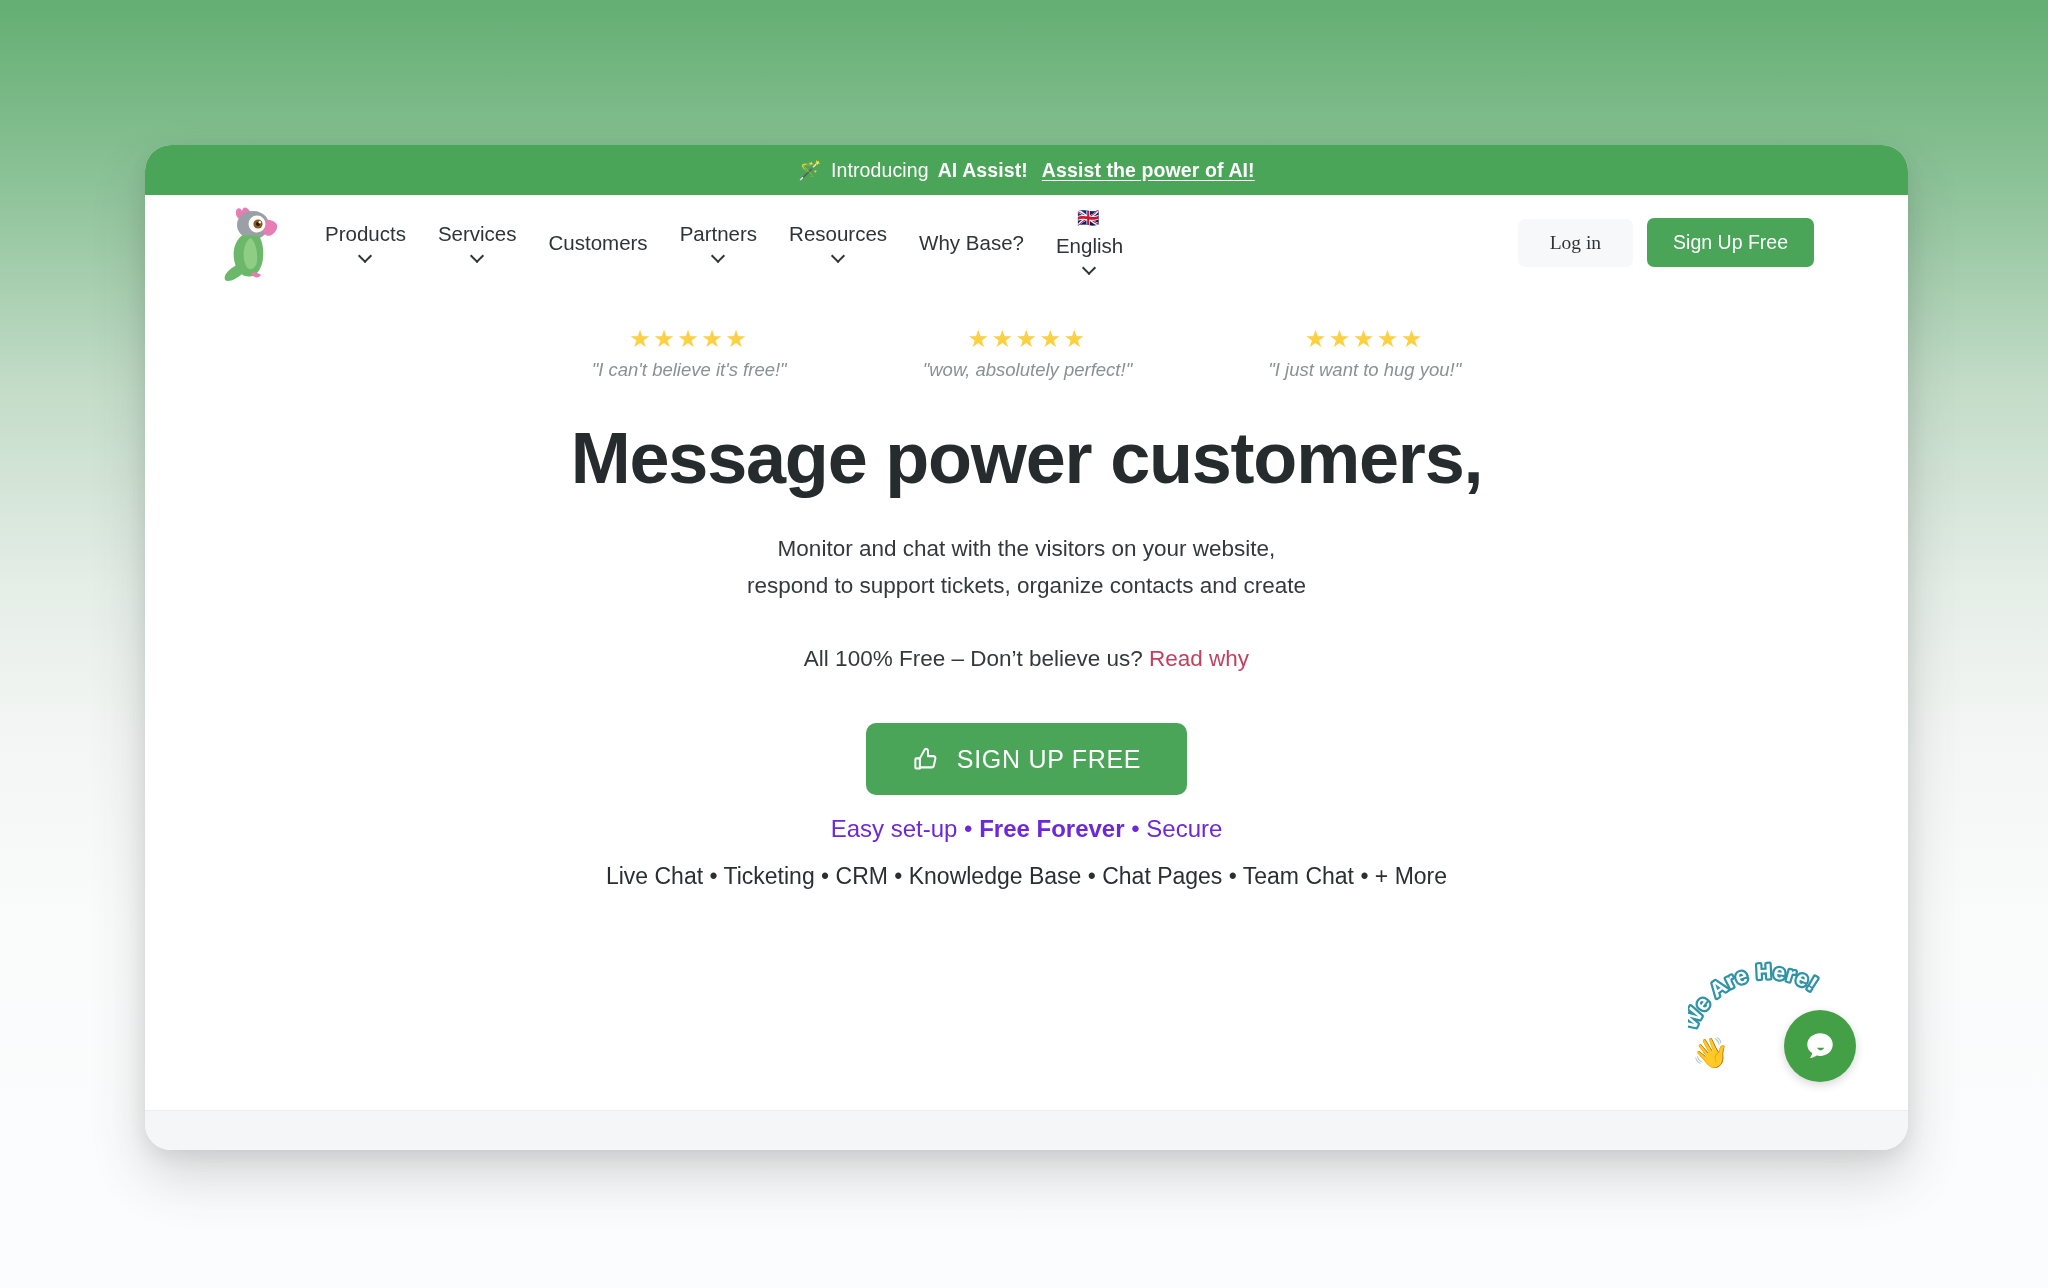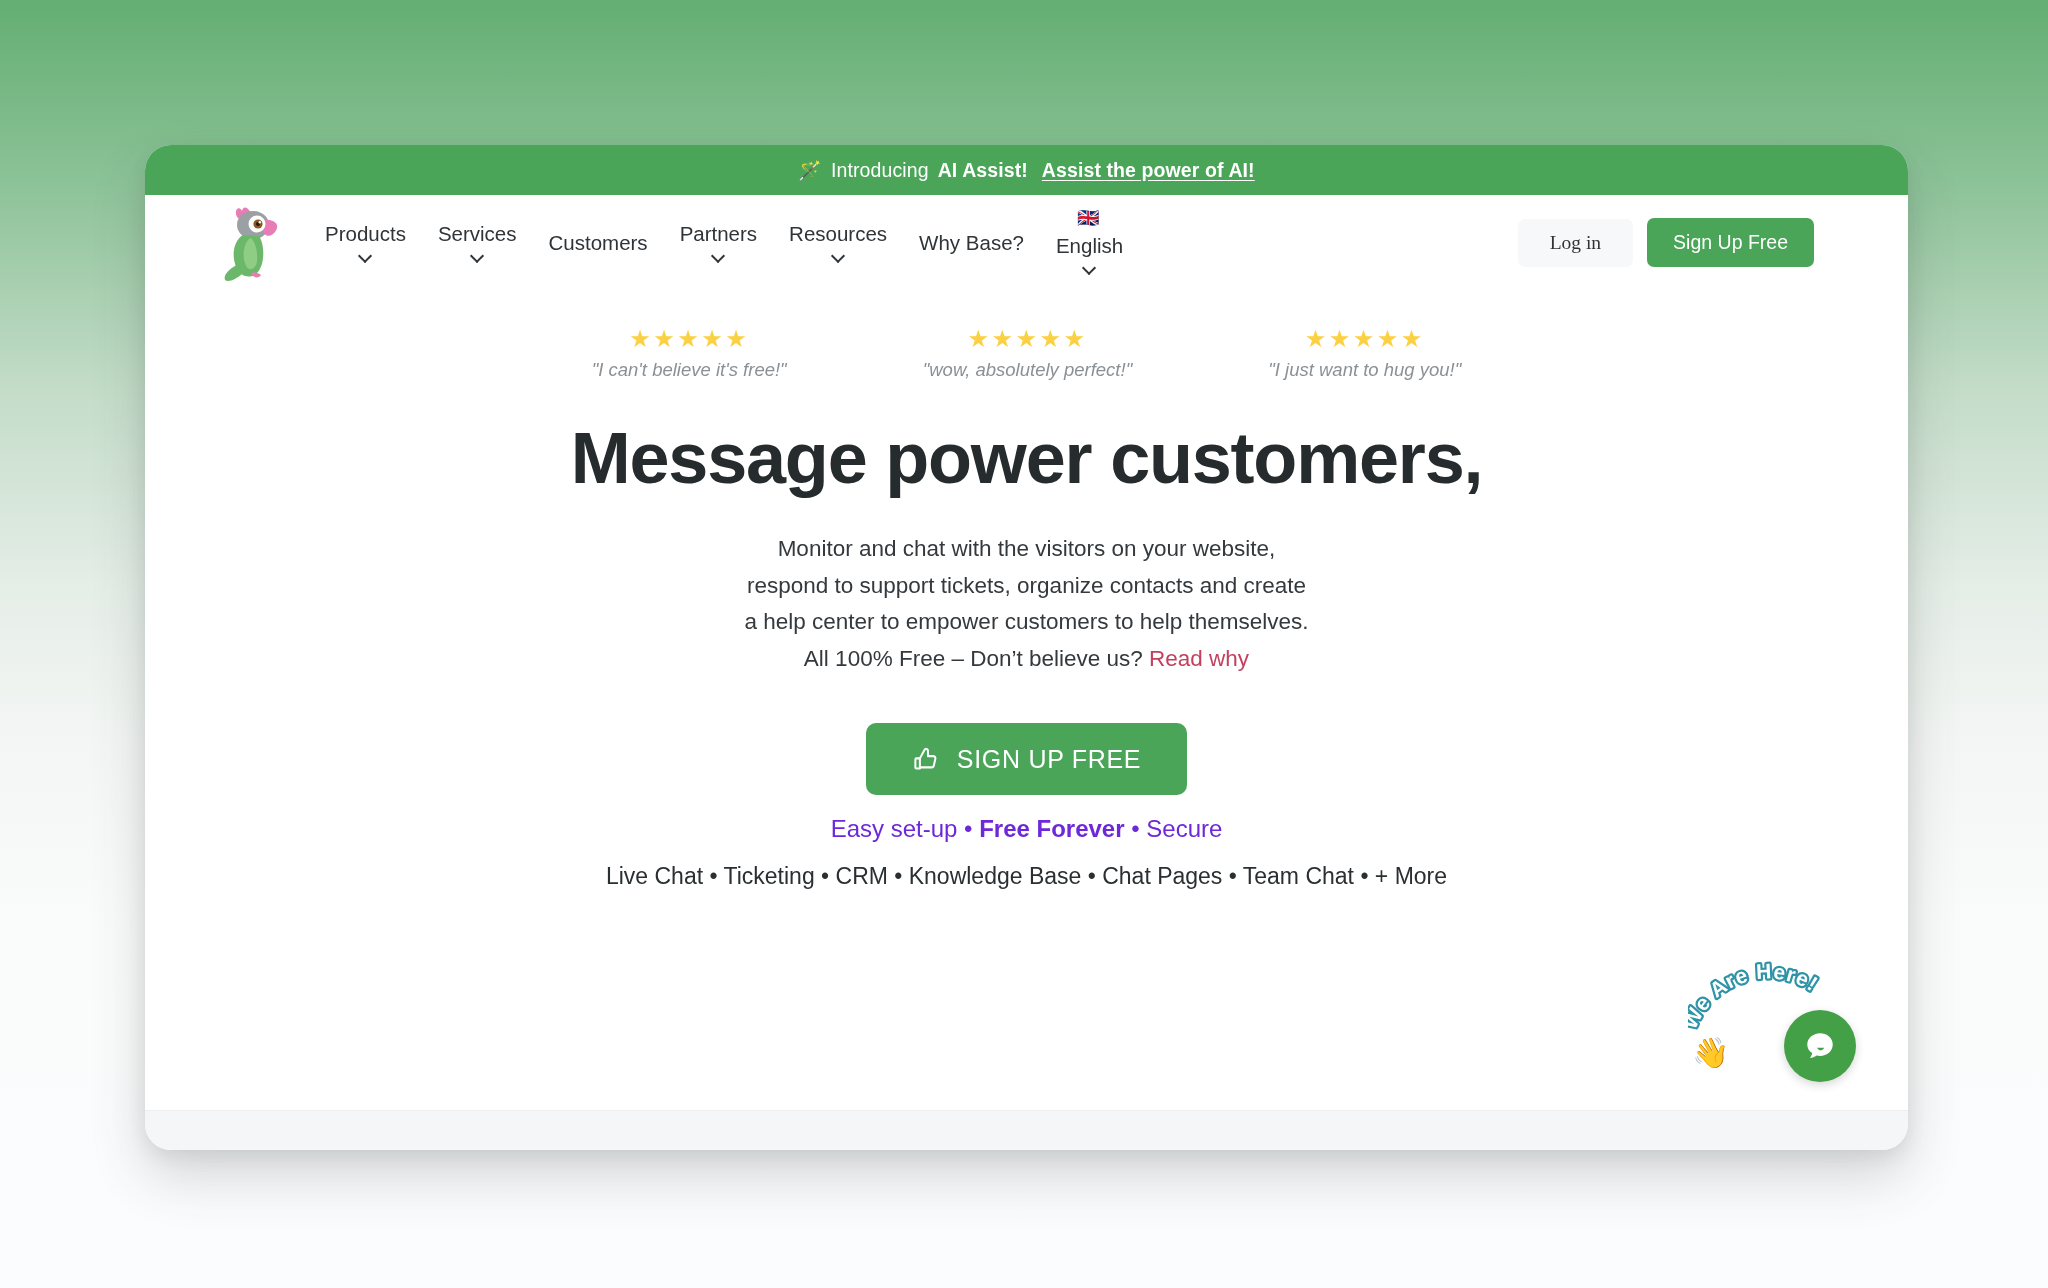--- a/index.html
+++ b/index.html
@@ -370,21 +370,21 @@
       </div>
     </div>
 
     <h1 id="headline">
       <span>Message power customers,</span><br>
     </h1>
 
     <div id="subhead">
       <span>Monitor and chat with the visitors on your website,</span><br>
       <span>respond to support tickets, organize contacts and create</span><br>
-      <span>a help center to empower customers to help themselves.</span><br>
+      <br>
       <span>All 100% Free – Don’t believe us? </span><a id="read-why-link">Read why</a>
     </div>
 
     <button id="signup-cta">
       <svg id="thumbs-up-icon" viewBox="0 0 24 24" fill="none" stroke="#ffffff" stroke-width="1.8" stroke-linecap="round" stroke-linejoin="round">
         <path d="M7 11v9H4a1 1 0 0 1-1-1v-7a1 1 0 0 1 1-1h3z"></path>
         <path d="M7 11l4.2-7.6a1.6 1.6 0 0 1 3 .9V9h4.6a2 2 0 0 1 1.95 2.45l-1.4 6.2A2 2 0 0 1 17.4 19H7"></path>
       </svg>
       <span>SIGN UP FREE</span>
     </button>

